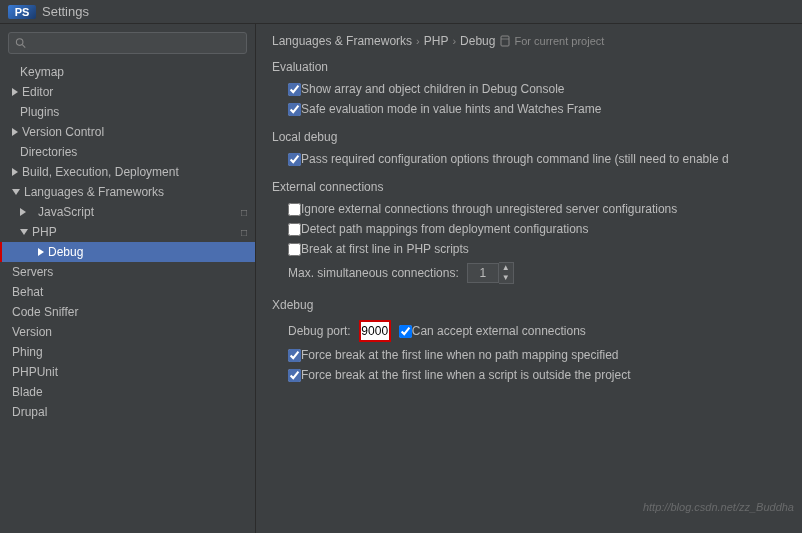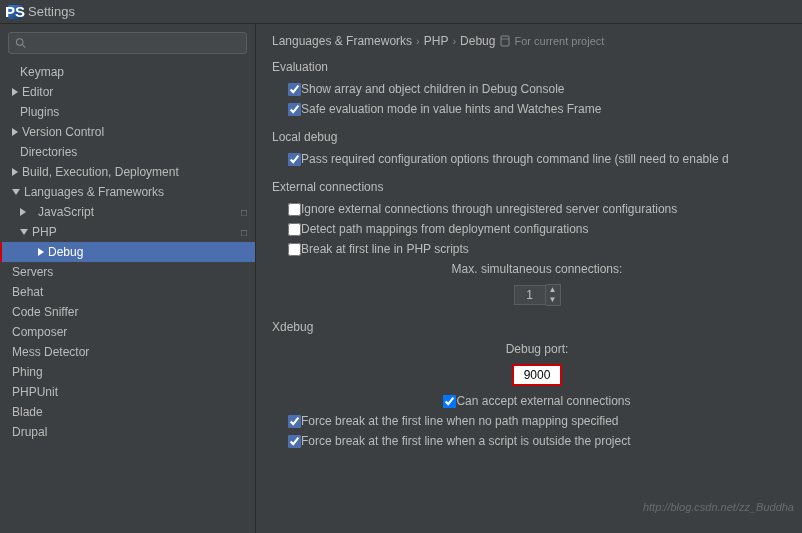--- a/index.html
+++ b/index.html
@@ -149,21 +149,20 @@
     }
     .ext-conn-block {
       margin-bottom: 14px;
     }
     .max-conn-row {
       display: flex;
       align-items: center;
       gap: 8px;
       padding-left: 16px;
       margin-bottom: 6px;
-      flex-direction: column;
     }
     .spinner-input {
       display: flex;
       align-items: center;
     }
     .spinner-input input {
       width: 32px;
       height: 20px;
       background: #45484a;
       border: 1px solid #5a5d60;
@@ -191,24 +190,23 @@
     }
     .xdebug-block {
       margin-bottom: 8px;
     }
     .xdebug-port-row {
       display: flex;
       align-items: center;
       gap: 8px;
       padding-left: 16px;
       margin-bottom: 6px;
-      flex-direction: column;
     }
     .port-input {
-      width: 50px;
+      width: 32px;
       height: 22px;
       background: #ffffff;
       border: 2px solid #cc0000;
       color: #000000;
       text-align: center;
       font-size: 12px;
       outline: none;
     }
     .can-accept-row {
       display: flex;
@@ -225,21 +223,21 @@
       right: 8px;
       color: rgba(150,150,150,0.5);
       font-size: 11px;
       font-style: italic;
     }
   </style>
 </head>
 <body>
 
 <div class="title-bar">
-  <div class="title-bar-icon" style="background: linear-gradient(135deg, #3a7bd5, #1a3a6b); width:14px; height:14px; border-radius:2px; font-size:15px; color:#fff; display:flex; align-items:center; justify-content:center; font-weight:bold;">PS</div>
+  <div class="title-bar-icon" style="background: linear-gradient(135deg, #3a7bd5, #1a3a6b); width:28px; height:14px; border-radius:2px; font-size:11px; color:#fff; display:flex; align-items:center; justify-content:center; font-weight:bold;">PS</div>
   <span class="title-bar-text">Settings</span>
 </div>
 
 <div class="main-container">
 
   <div class="sidebar">
     <div class="search-box">
       <svg width="12" height="12" viewBox="0 0 12 12">
         <circle cx="5" cy="5" r="3.5" stroke="#888" stroke-width="1.2" fill="none"></circle>
         <line x1="7.8" y1="7.8" x2="11" y2="11" stroke="#888" stroke-width="1.2"></line>
@@ -306,26 +304,23 @@
 
     <div class="sidebar-item indent-3">
       <span>Behat</span>
     </div>
 
     <div class="sidebar-item indent-3">
       <span>Code Sniffer</span>
     </div>
 
     <div class="sidebar-item indent-3">
-      <span>Composer</span>
-    </div>
-
-    <div class="sidebar-item indent-3">
-      <span>Mess Detector</span>
-    </div>
+      <span>Version</span>
+    </div>
+
 
     <div class="sidebar-item indent-3">
       <span>Phing</span>
     </div>
 
     <div class="sidebar-item indent-3">
       <span>PHPUnit</span>
     </div>
 
     <div class="sidebar-item indent-3">

